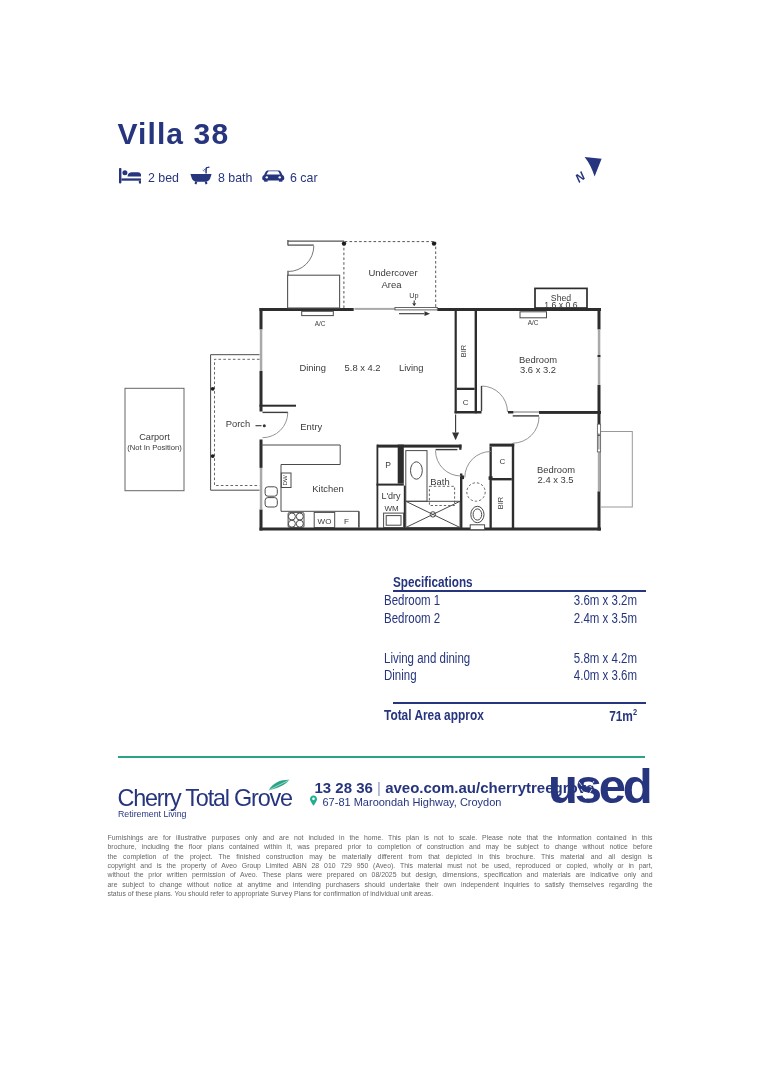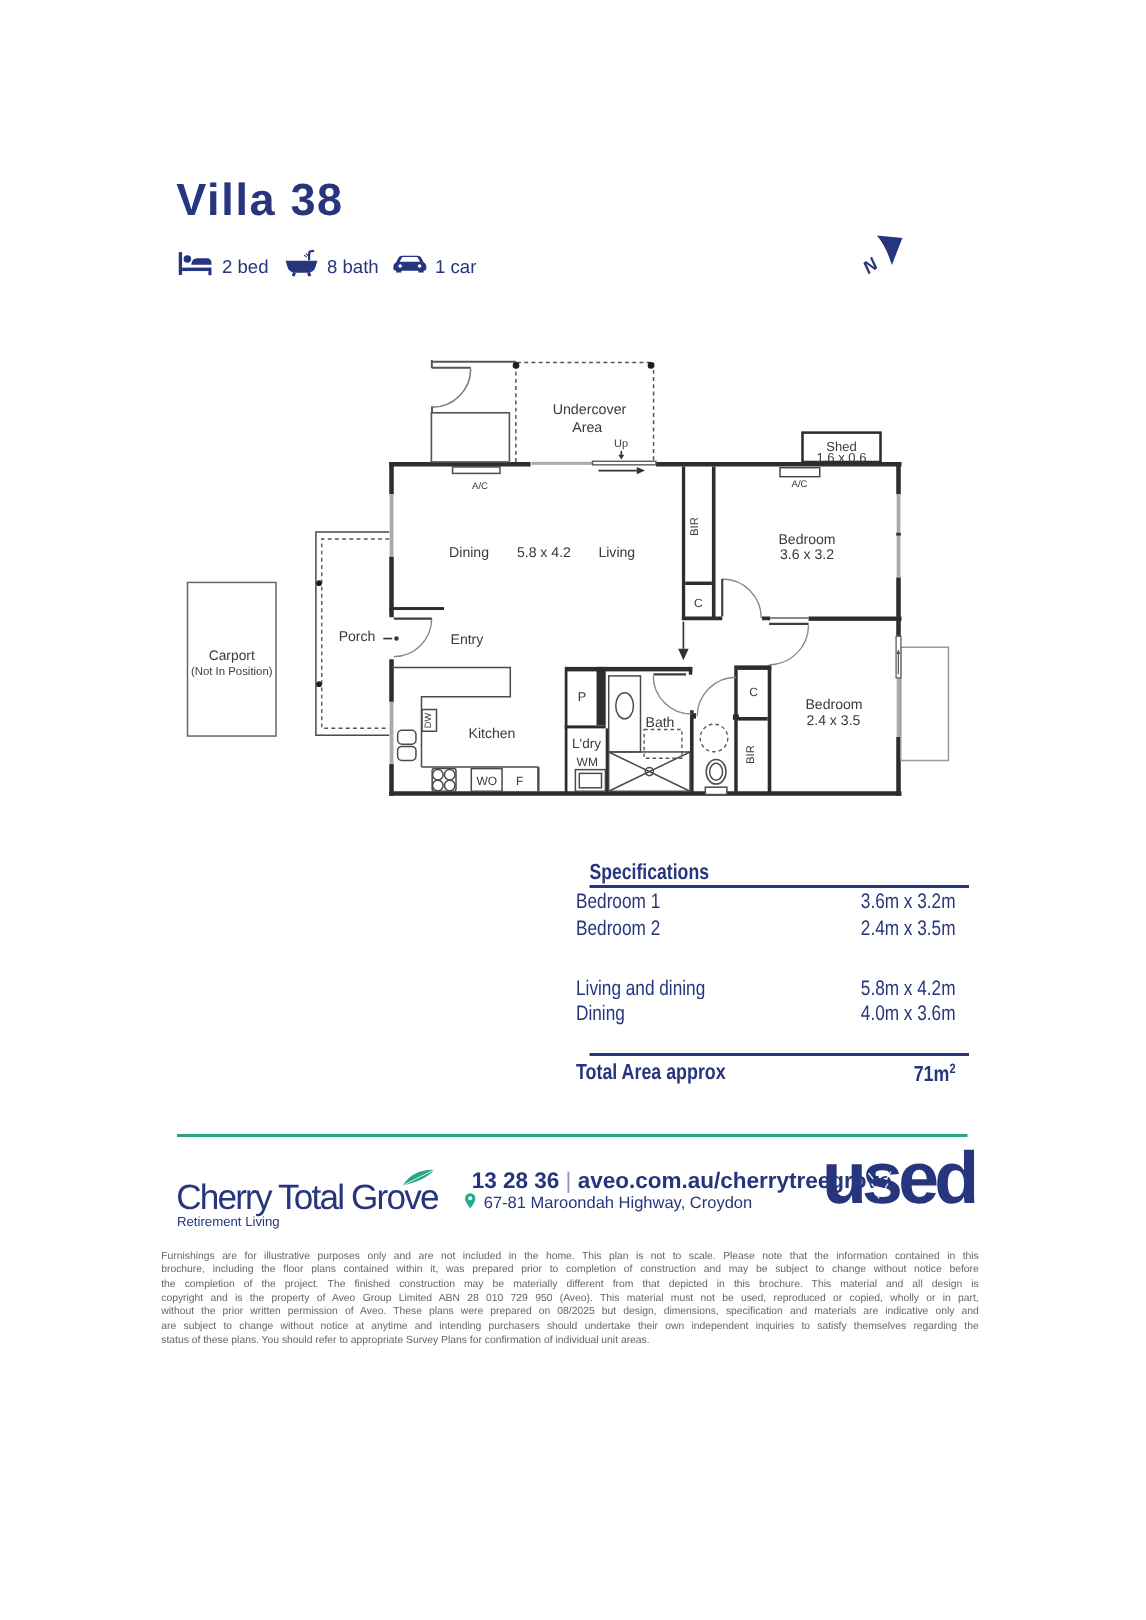--- a/index.html
+++ b/index.html
@@ -38,21 +38,21 @@
   </svg>
   <span class="abs navy" style="left:101px;top:5.2px;font-size:12.4px;white-space:nowrap;">8 bath</span>
   <svg class="abs" style="left:145px;top:2.8px" width="22.5" height="13" viewBox="0 0 32 18">
     <path d="M3,16 c-1.8,0 -2.7,-1 -2.7,-2.6 c0,-2.6 0.8,-4.4 2.6,-5 l1.9,-3.9 C5.6,2.8 6.8,2 8.6,2 h14.8 c1.8,0 3,0.8 3.8,2.5 l1.9,3.9 c1.8,0.6 2.6,2.4 2.6,5 c0,1.6 -0.9,2.6 -2.7,2.6 z" fill="#26357e"></path>
     <path d="M6.4,7.6 l1.7,-3.4 c0.4,-0.8 1,-1.2 2,-1.2 h11.8 c1,0 1.6,0.4 2,1.2 l1.7,3.4 z" fill="#fff"></path>
     <circle cx="6.8" cy="11.6" r="1.7" fill="#fff"></circle>
     <circle cx="25.2" cy="11.6" r="1.7" fill="#fff"></circle>
     <rect x="3" y="15.2" width="5" height="2.6" fill="#26357e"></rect>
     <rect x="24" y="15.2" width="5" height="2.6" fill="#26357e"></rect>
   </svg>
-  <span class="abs navy" style="left:173px;top:5.2px;font-size:12.4px;white-space:nowrap;">1 car</span>
+  <span class="abs navy" style="left:173px;top:5.2px;font-size:12.4px;white-space:nowrap;">6 car</span>
 </div>
 
 <svg class="abs" style="left:570px;top:150px" width="40" height="40" viewBox="0 0 40 40">
   <path d="M14.6,7 L31.6,8.7 L24.6,26.6 C22.2,19.4 19.4,12.6 14.6,7 Z" fill="#26357e"></path>
   <text x="6" y="32" font-size="12" font-weight="bold" font-style="italic" fill="#26357e" transform="rotate(-36 9 28)" font-family="Liberation Sans">N</text>
 </svg>
 
 <svg class="abs" style="left:100px;top:230px" width="580" height="330" viewBox="100 230 580 330" font-family="Liberation Sans">
 
 <g fill="#2d2d2d">

